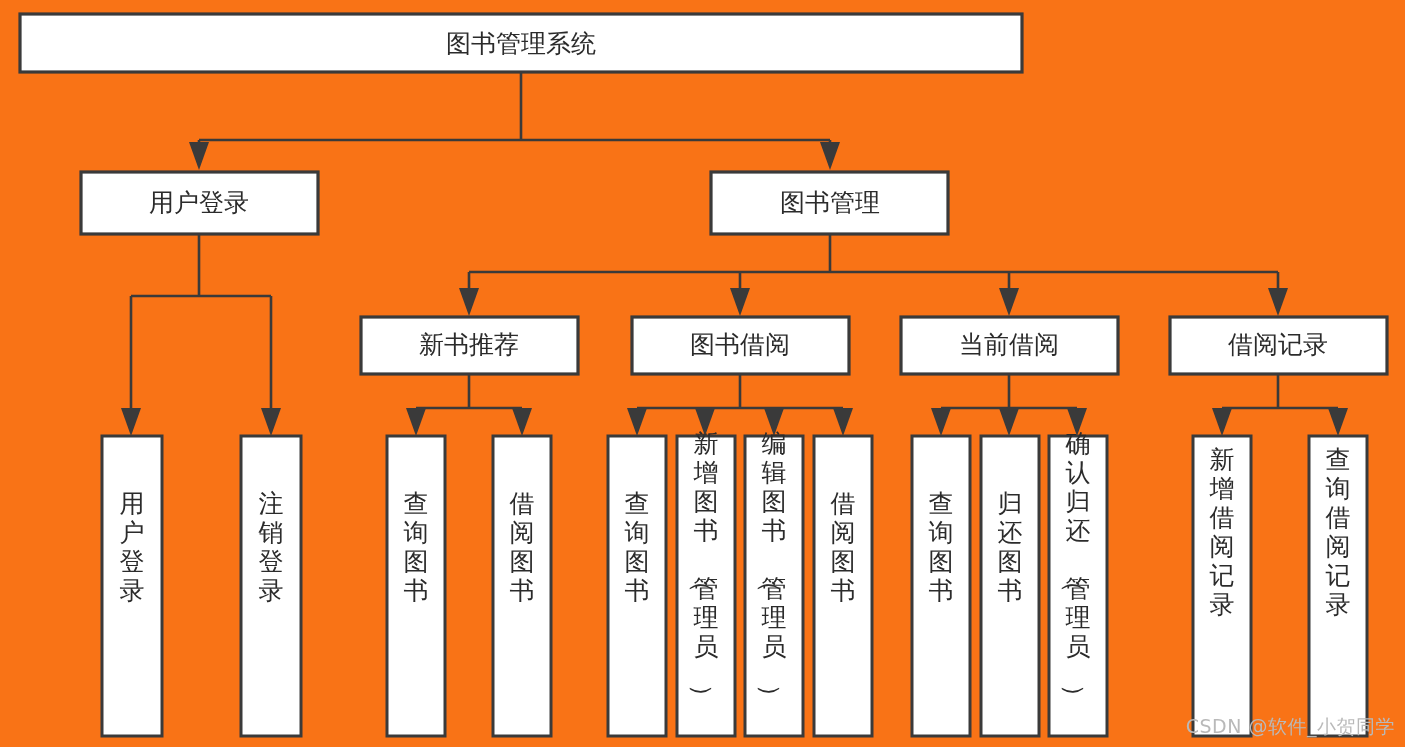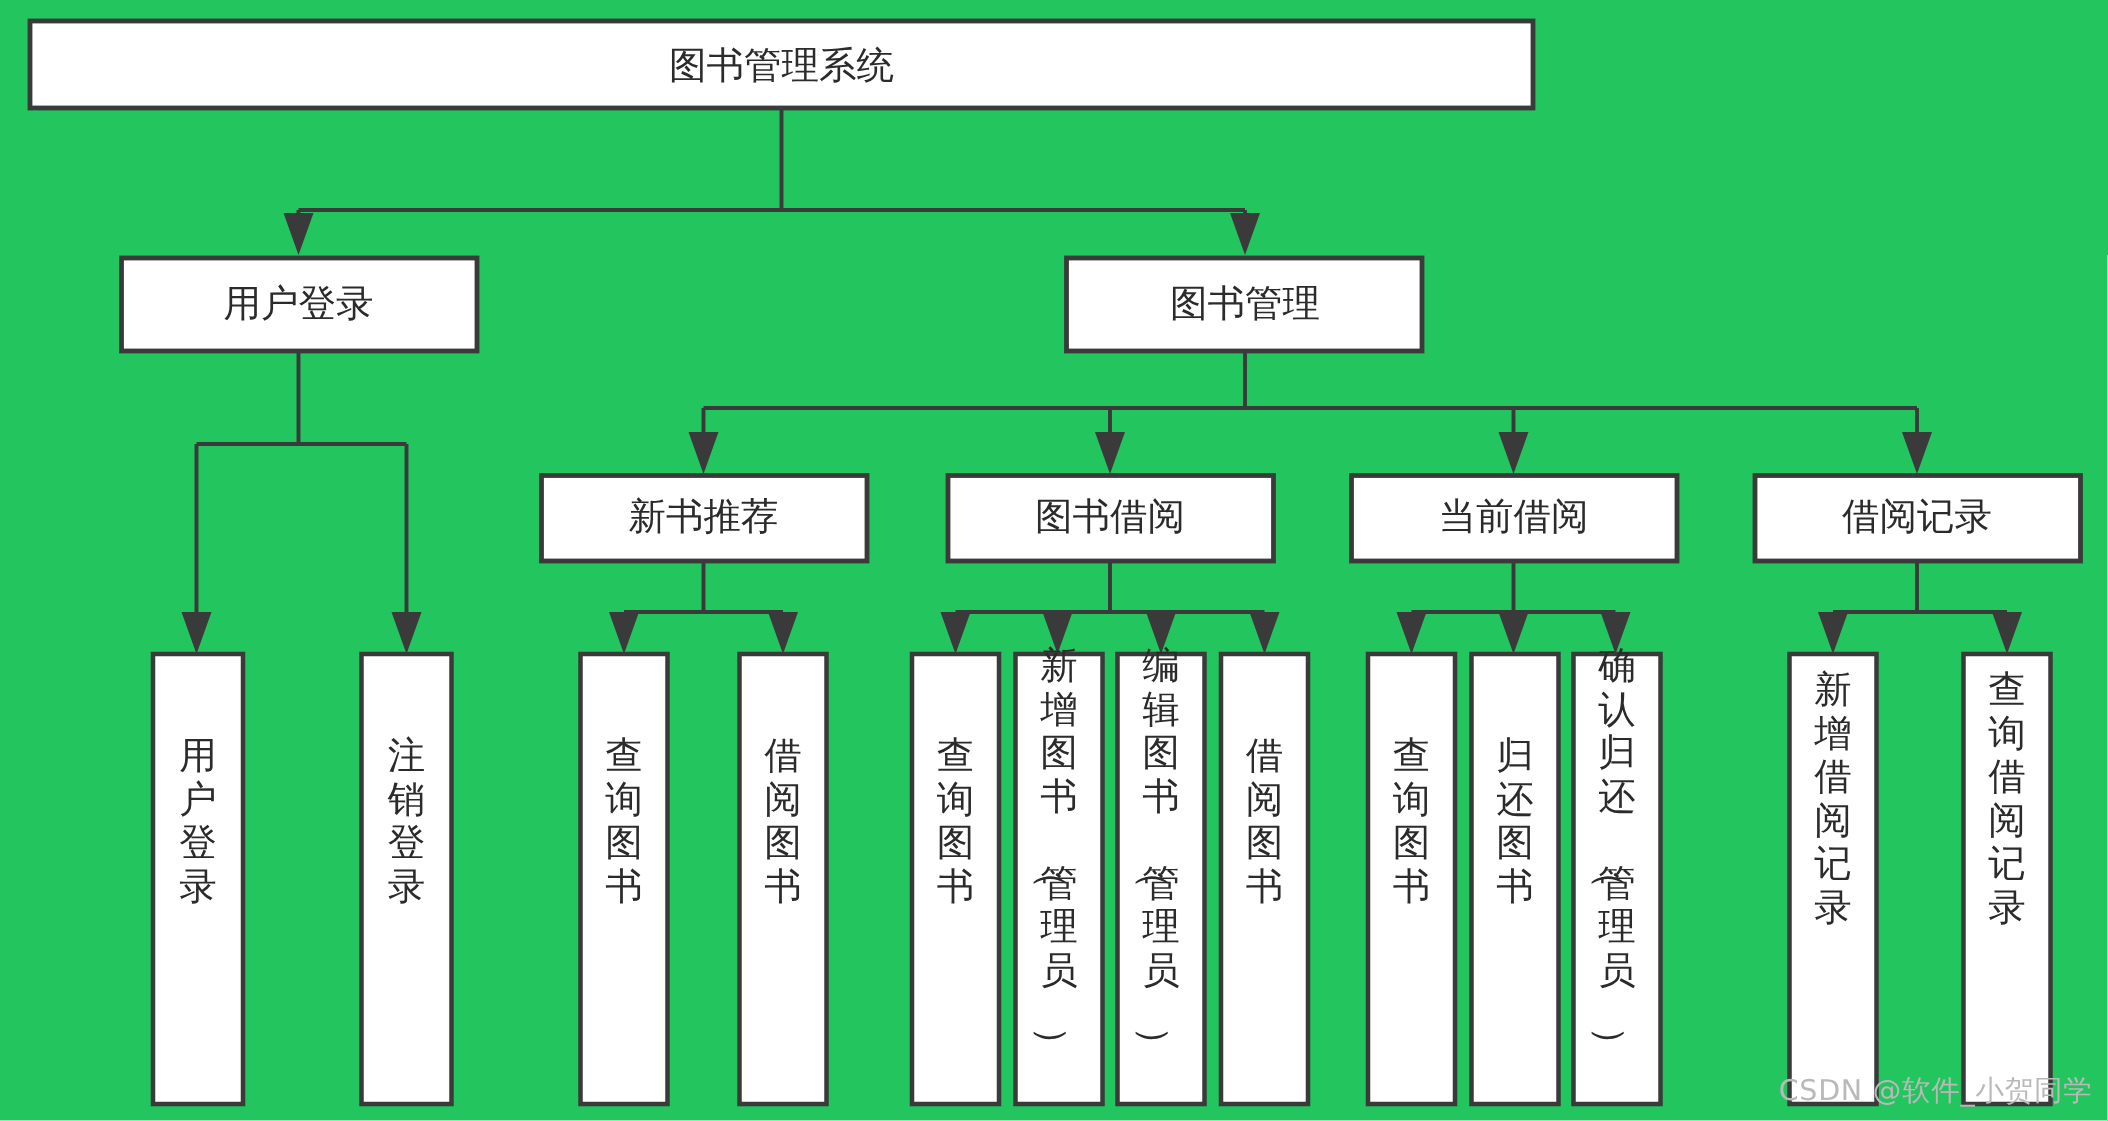--- a/index.html
+++ b/index.html
@@ -11,21 +11,21 @@
   body {
     width: 1405px;
     height: 747px;
     font-family: "DejaVu Sans", "Liberation Sans", sans-serif;
     overflow: hidden;
   }
   #diagram-root {
     position: relative;
     width: 1405px;
     height: 747px;
-    background: #22c55e;
+    background: #f97316;
   }
   svg.flowchart {
     display: block;
     width: 1405px;
     height: 747px;
   }
   .node-rect {
     fill: #ffffff;
     stroke: #3a3a3a;
     stroke-width: 3.2;

